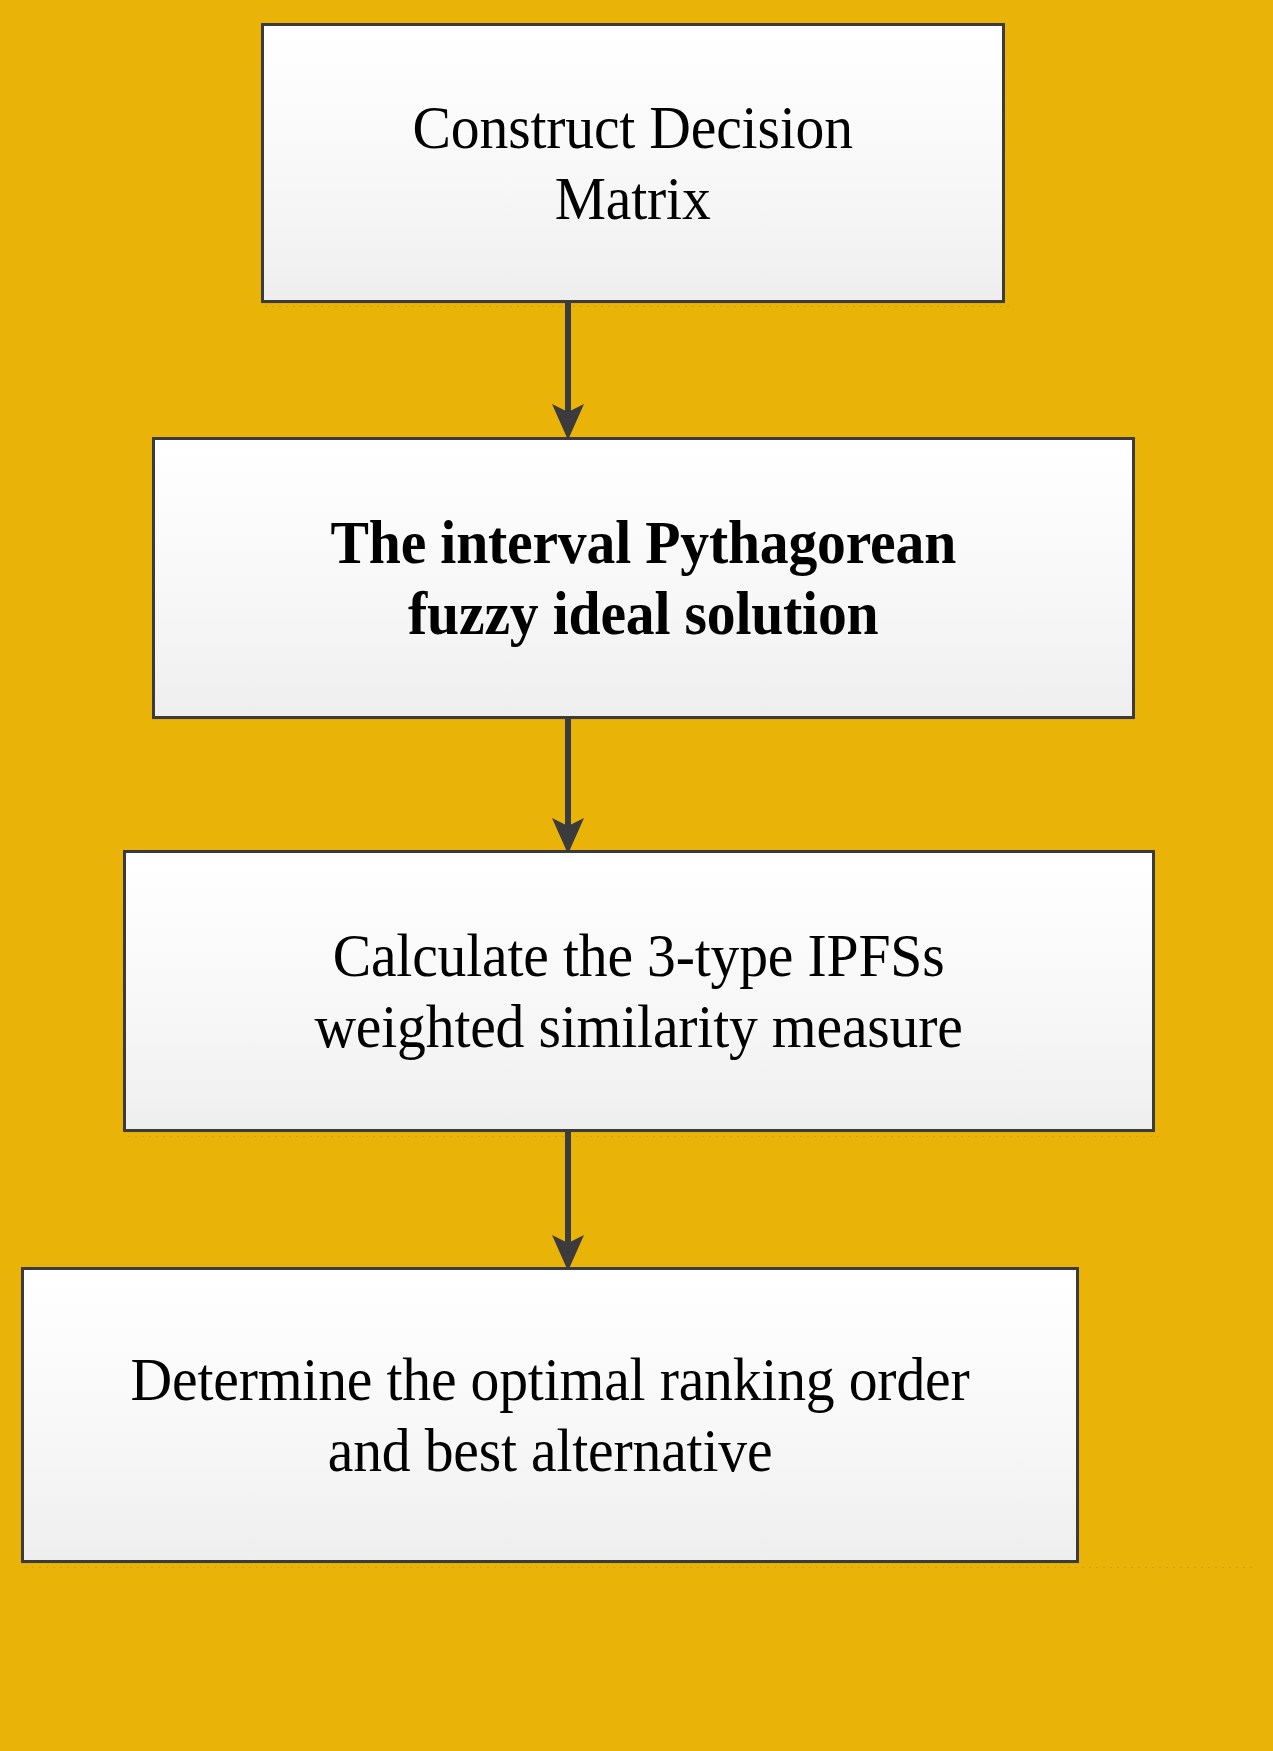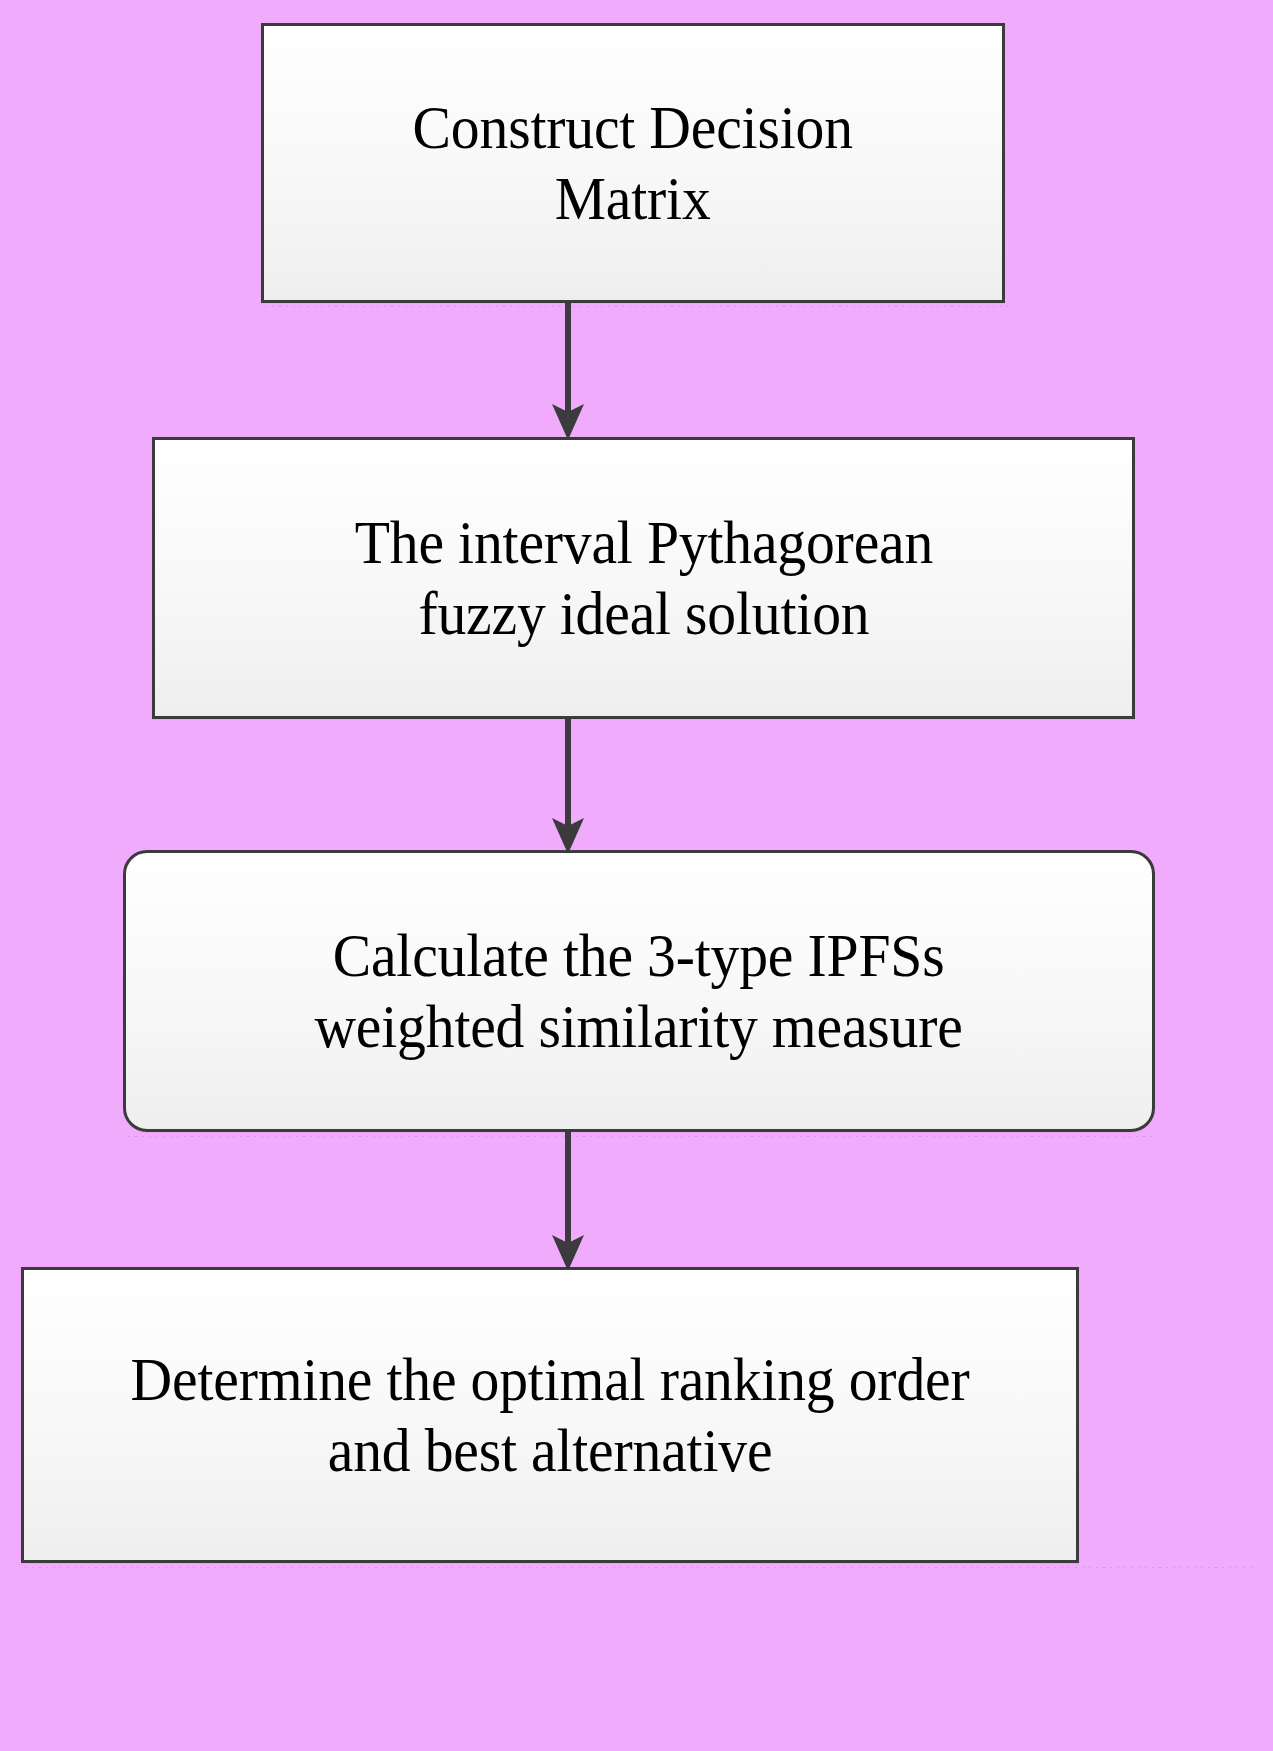--- a/index.html
+++ b/index.html
@@ -11,21 +11,21 @@
   body {
     width: 1273px;
     height: 1751px;
     font-family: "Liberation Serif", "DejaVu Serif", serif;
     overflow: hidden;
   }
   #canvas {
     position: relative;
     width: 1273px;
     height: 1751px;
-    background: #f0abfc;
+    background: #eab308;
   }
 
   .node {
     position: absolute;
     box-sizing: border-box;
     border: 3px solid #3b3b3d;
     background: linear-gradient(to bottom, #ffffff 0%, #fcfcfc 22%, #f7f7f7 58%, #f1f1f1 88%, #eeeeee 100%);
     display: flex;
     align-items: center;
     justify-content: center;
@@ -40,24 +40,24 @@
     transform: scaleX(0.93);
     transform-origin: center center;
     white-space: pre-line;
     padding: 0 10px;
   }
 
   
   #node-1 { left: 261px; top: 23px;   width: 744px;  height: 280px; }
   #node-1 .label { font-size: 62px; }
 
-  #node-2 { left: 152px; top: 437px;  width: 983px;  height: 282px; }
+  #node-2 { left: 152px; top: 437px;  width: 983px;  height: 282px; font-weight: bold; }
   #node-2 .label { font-size: 62px; }
 
-  #node-3 { left: 123px; top: 850px;  width: 1032px; height: 282px; border-radius: 24px; }
+  #node-3 { left: 123px; top: 850px;  width: 1032px; height: 282px; }
   #node-3 .label { font-size: 62px; }
 
   #node-4 { left: 21px;  top: 1267px; width: 1058px; height: 296px; }
   #node-4 .label { font-size: 62px; }
 
   
   .connector {
     position: absolute;
     width: 40px;
   }

